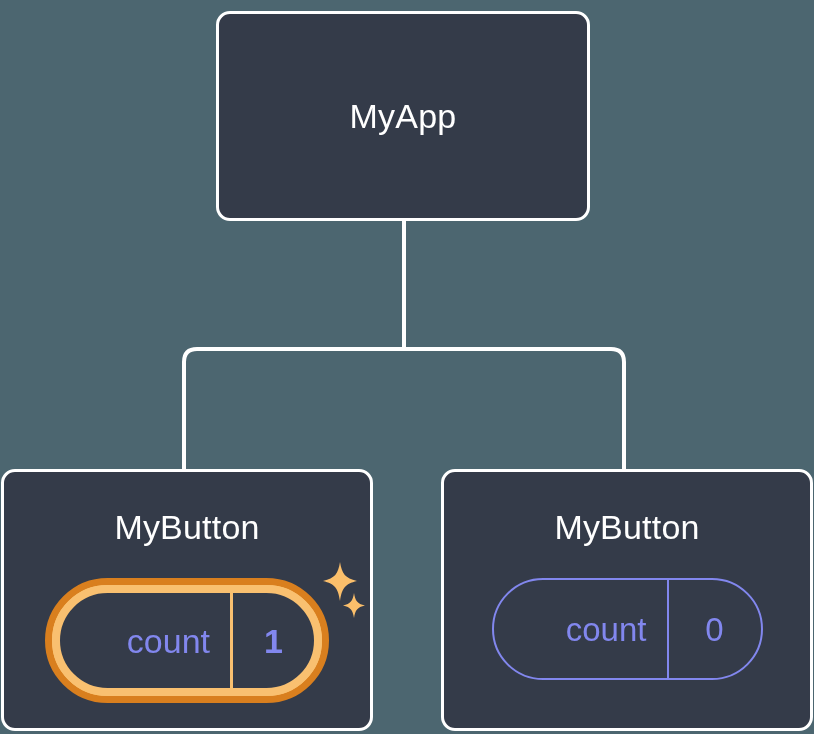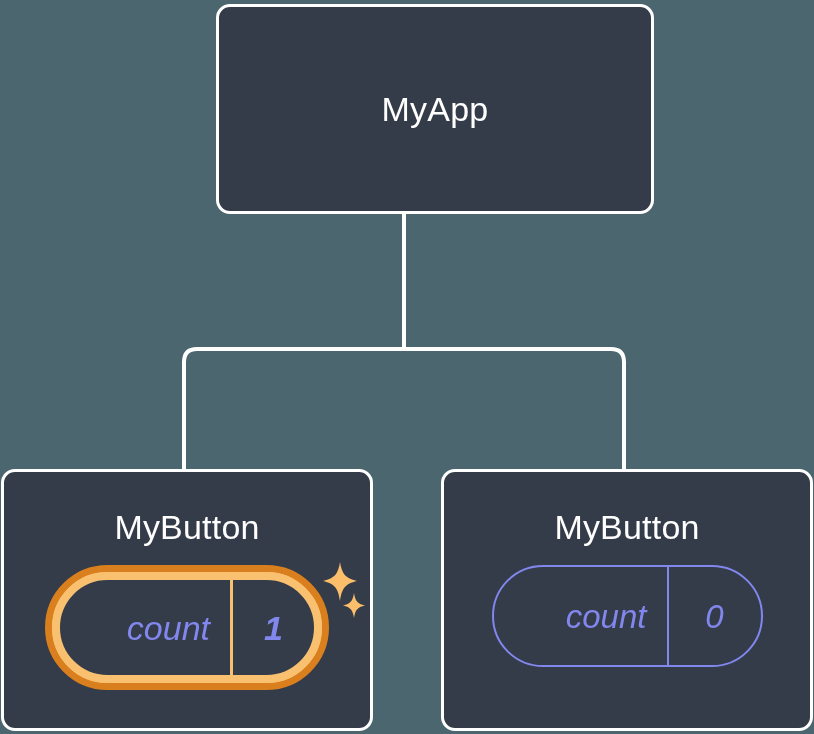--- a/index.html
+++ b/index.html
@@ -33,22 +33,22 @@
     box-sizing: border-box;
     background: #343b49;
     border: 3px solid #ffffff;
     border-radius: 14px;
     display: flex;
     flex-direction: column;
     align-items: center;
   }
   .node-root {
     left: 216px;
-    top: 4px;
-    width: 438px;
+    top: 11px;
+    width: 374px;
     height: 210px;
     justify-content: center;
   }
   .node-child-left {
     left: 1px;
     top: 469px;
     width: 372px;
     height: 262px;
     padding-top: 38px;
   }
@@ -69,25 +69,24 @@
     white-space: nowrap;
   }
   .node-child-left .node-title,
   .node-child-right .node-title {
     font-size: 34px;
   }
 
   
   .pill-wrap {
     position: relative;
-    margin-top: 21px;
+    margin-top: 34px;
     display: flex;
     justify-content: center;
     width: 100%;
-    font-style: italic;
   }
 
   .pill {
     box-sizing: border-box;
     display: flex;
     align-items: stretch;
     border-radius: 999px;
     background: #343b49;
   }
 

